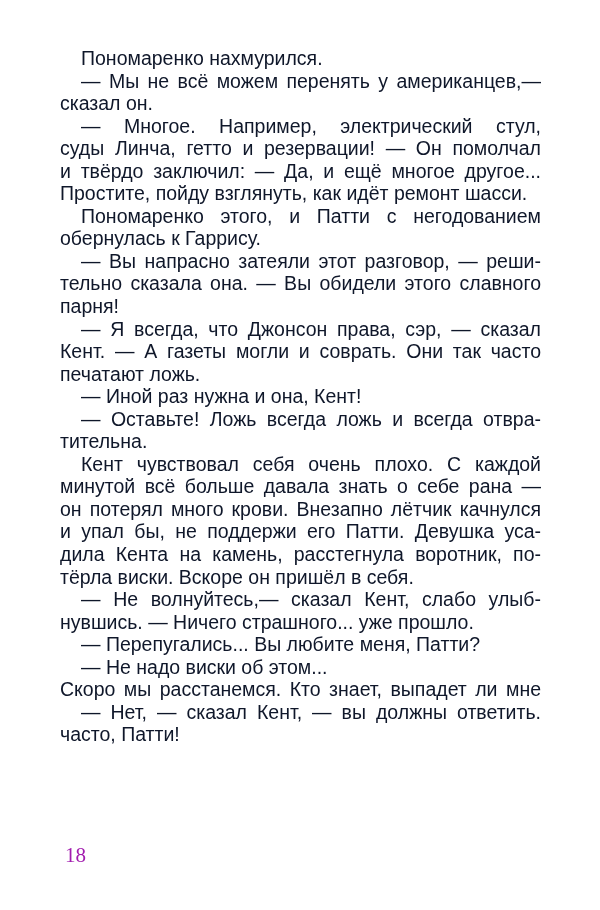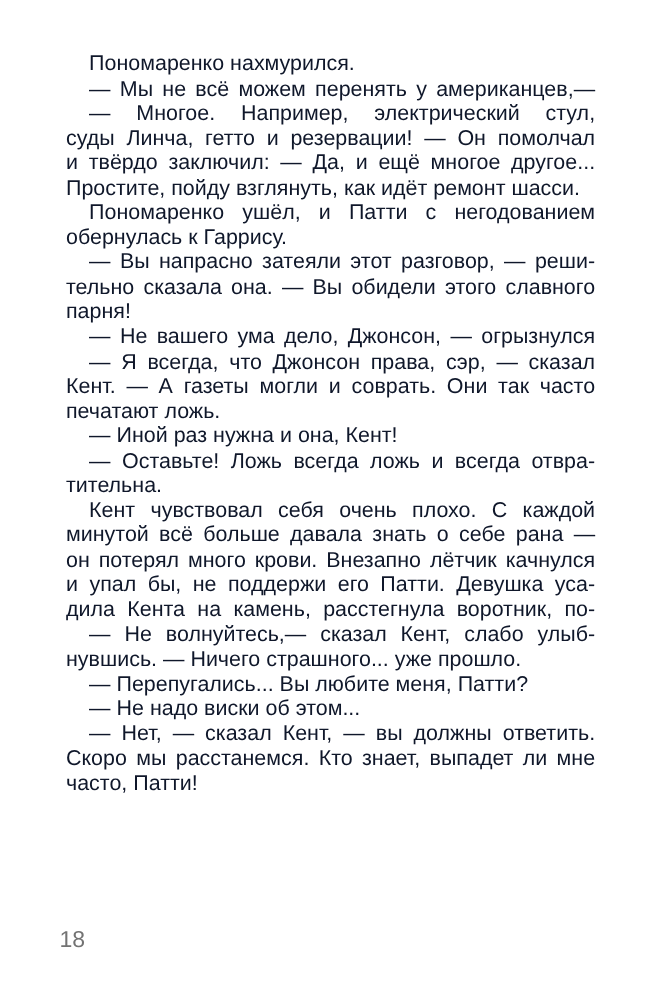--- a/index.html
+++ b/index.html
@@ -9,53 +9,54 @@
     font-family: Liberation Sans, sans-serif;
     font-size: 19.5px; line-height: 22.55px; color: #0f172a;
   }
   .line {
     display: block; white-space: nowrap; height: 22.55px;
     text-align: justify; text-align-last: justify;
   }
   .line.indent { padding-left: 21px; }
   .line.last { text-align-last: left; }
   .pagenum {
-    position: absolute; left: 54px; top: 843px;
-    font-family: Liberation Sans, sans-serif;
-    font-size: 21px; color: #737373;
+    position: absolute; left: 65px; top: 843px;
+    font-family: Liberation Serif, serif;
+    font-size: 21px; color: #a21caf;
   }
 </style>
 </head>
 <body>
 
 <div class="page" id="page">
     <span class="line indent last">Пономаренко нахмурился.</span>
     <span class="line indent">— Мы не всё можем перенять у американцев,—</span>
+    <span class="line last">сказал он.</span>
     <span class="line indent">— Многое. Например, электрический стул,</span>
     <span class="line">суды Линча, гетто и резервации! — Он помолчал</span>
     <span class="line">и твёрдо заключил: — Да, и ещё многое другое...</span>
     <span class="line last">Простите, пойду взглянуть, как идёт ремонт шасси.</span>
-    <span class="line indent">Пономаренко ушёл, и Патти с негодованием</span>
+    <span class="line indent">Пономаренко этого, и Патти с негодованием</span>
     <span class="line last">обернулась к Гаррису.</span>
     <span class="line indent">— Вы напрасно затеяли этот разговор, — реши-</span>
     <span class="line">тельно сказала она. — Вы обидели этого славного</span>
     <span class="line last">парня!</span>
-    <span class="line indent">— Не вашего ума дело, Джонсон, — огрызнулся</span>
     <span class="line indent">— Я всегда, что Джонсон права, сэр, — сказал</span>
     <span class="line">Кент. — А газеты могли и соврать. Они так часто</span>
     <span class="line last">печатают ложь.</span>
     <span class="line indent last">— Иной раз нужна и она, Кент!</span>
     <span class="line indent">— Оставьте! Ложь всегда ложь и всегда отвра-</span>
     <span class="line last">тительна.</span>
     <span class="line indent">Кент чувствовал себя очень плохо. С каждой</span>
     <span class="line">минутой всё больше давала знать о себе рана —</span>
     <span class="line">он потерял много крови. Внезапно лётчик качнулся</span>
     <span class="line">и упал бы, не поддержи его Патти. Девушка уса-</span>
     <span class="line">дила Кента на камень, расстегнула воротник, по-</span>
+    <span class="line last">тёрла виски. Вскоре он пришёл в себя.</span>
     <span class="line indent">— Не волнуйтесь,— сказал Кент, слабо улыб-</span>
     <span class="line last">нувшись. — Ничего страшного... уже прошло.</span>
     <span class="line indent last">— Перепугались... Вы любите меня, Патти?</span>
     <span class="line indent last">— Не надо виски об этом...</span>
+    <span class="line">Скоро мы расстанемся. Кто знает, выпадет ли мне</span>
     <span class="line indent">— Нет, — сказал Кент, — вы должны ответить.</span>
-    <span class="line">Скоро мы расстанемся. Кто знает, выпадет ли мне</span>
     <span class="line last">часто, Патти!</span>
   </div>
 <div class="pagenum">18</div>
 
 </body></html>

